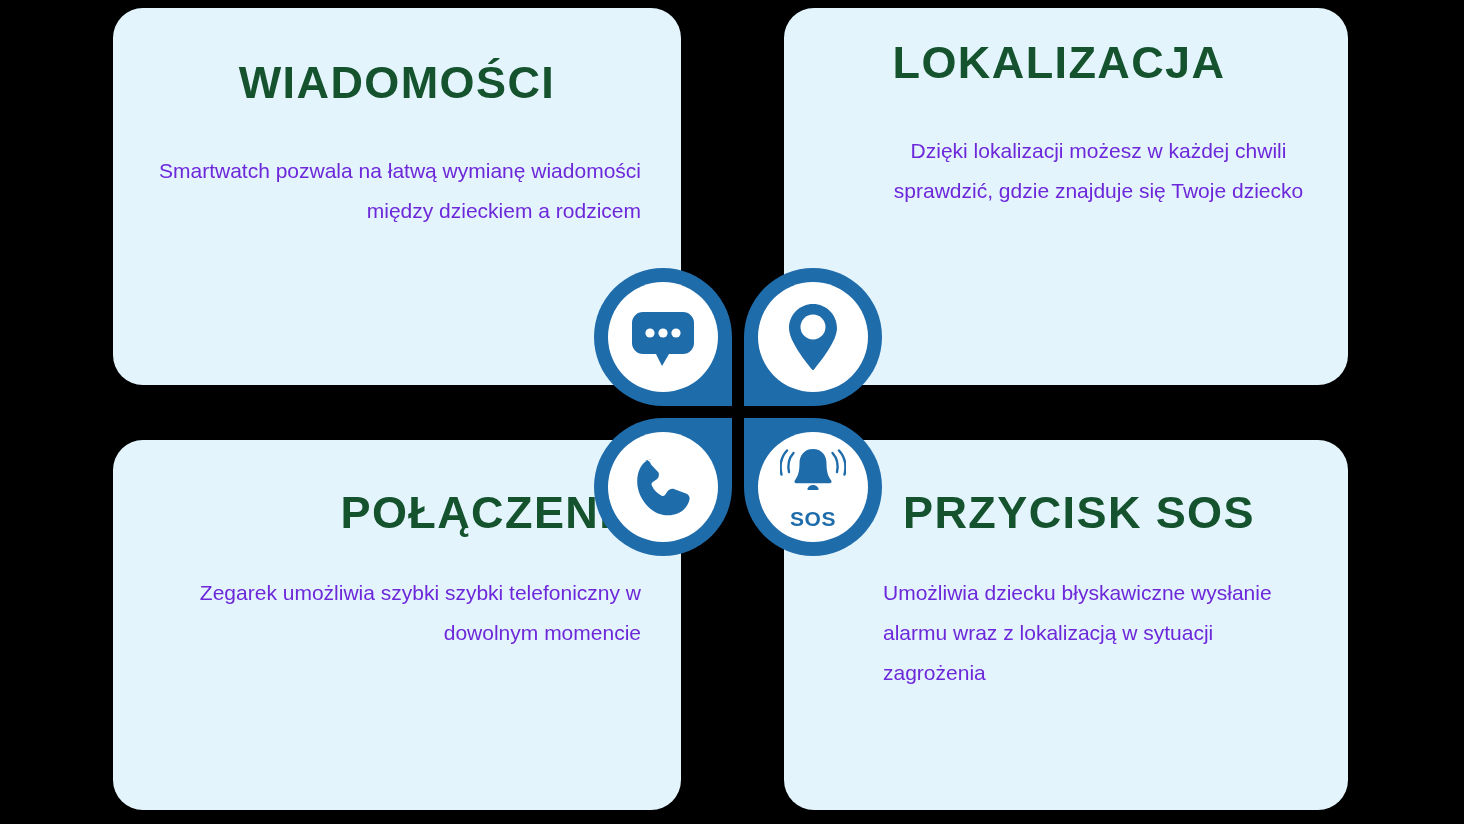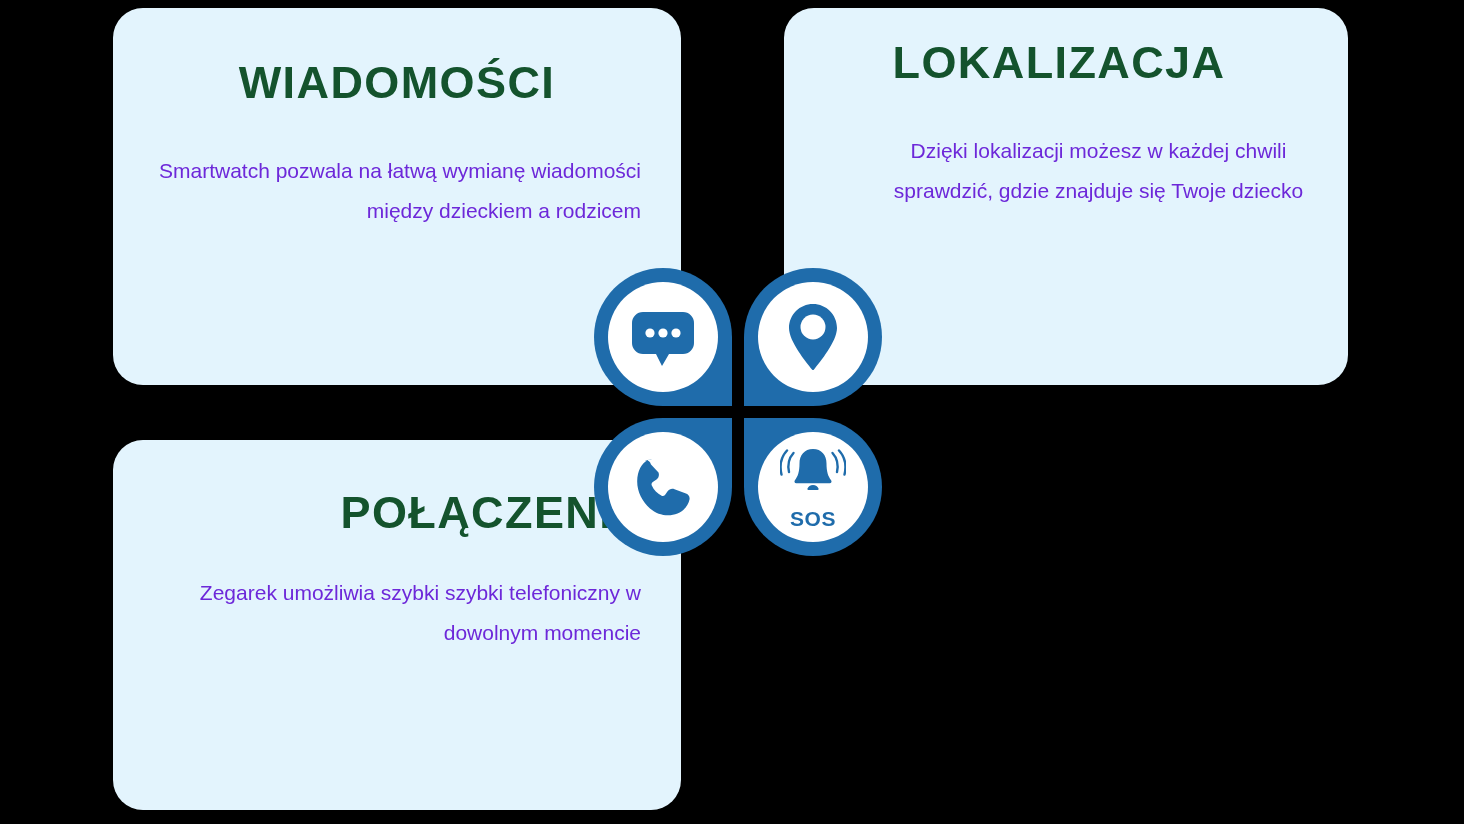--- a/index.html
+++ b/index.html
@@ -132,20 +132,24 @@
   <div class="card card-tr">
     <div class="card-title">LOKALIZACJA</div>
     <div class="card-body">Dzięki lokalizacji możesz w każdej chwili sprawdzić, gdzie znajduje się Twoje dziecko</div>
   </div>
 
   <div class="card card-bl">
     <div class="card-title">POŁĄCZENIA</div>
     <div class="card-body">Zegarek umożliwia szybki szybki telefoniczny w dowolnym momencie</div>
   </div>
 
+  <div class="card card-br">
+    <div class="card-title">PRZYCISK SOS</div>
+    <div class="card-body">Umożliwia dziecku błyskawiczne wysłanie alarmu wraz z lokalizacją w sytuacji zagrożenia</div>
+  </div>
 
   <div id="badge-cluster">
 
     <div class="badge badge-messages">
       <div class="badge-inner">
         <svg class="badge-icon" width="62" height="58" viewBox="0 0 62 58">
           <path fill="#1f6cab" d="M11 4 h40 a11 11 0 0 1 11 11 v20 a11 11 0 0 1 -11 11 h-14 l-7 12 -6 -12 h-13 a11 11 0 0 1 -11 -11 v-20 a11 11 0 0 1 11 -11 z"></path>
           <circle cx="18" cy="25" r="4.6" fill="#ffffff"></circle>
           <circle cx="31" cy="25" r="4.6" fill="#ffffff"></circle>
           <circle cx="44" cy="25" r="4.6" fill="#ffffff"></circle>

